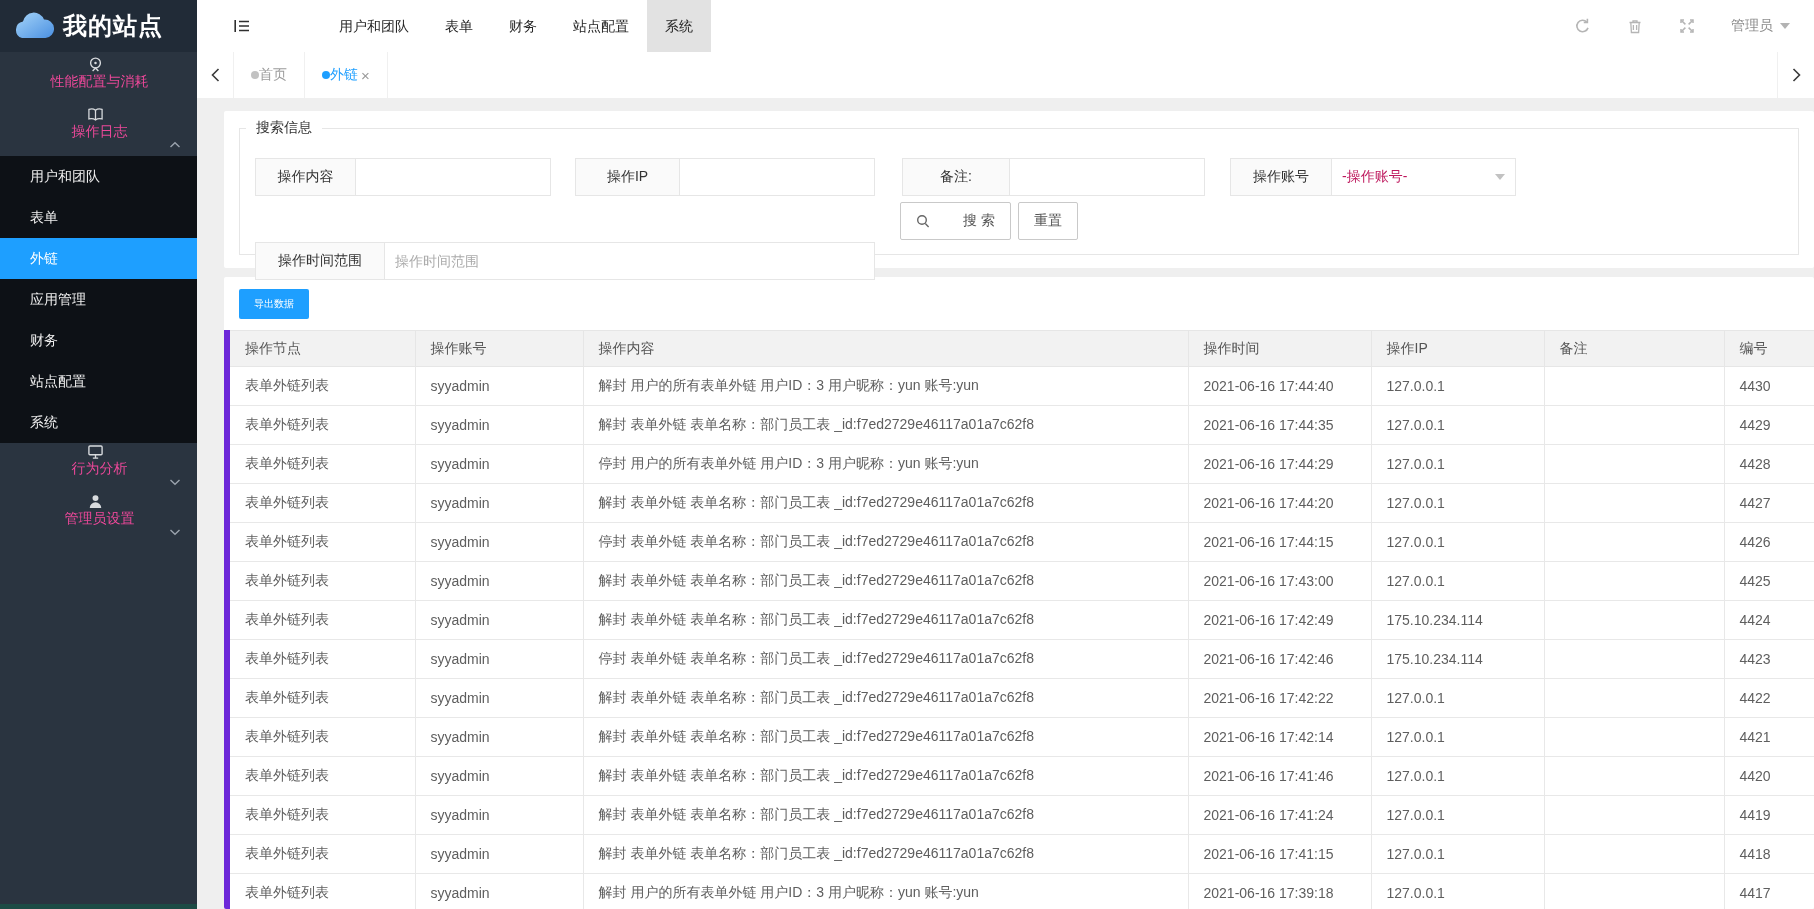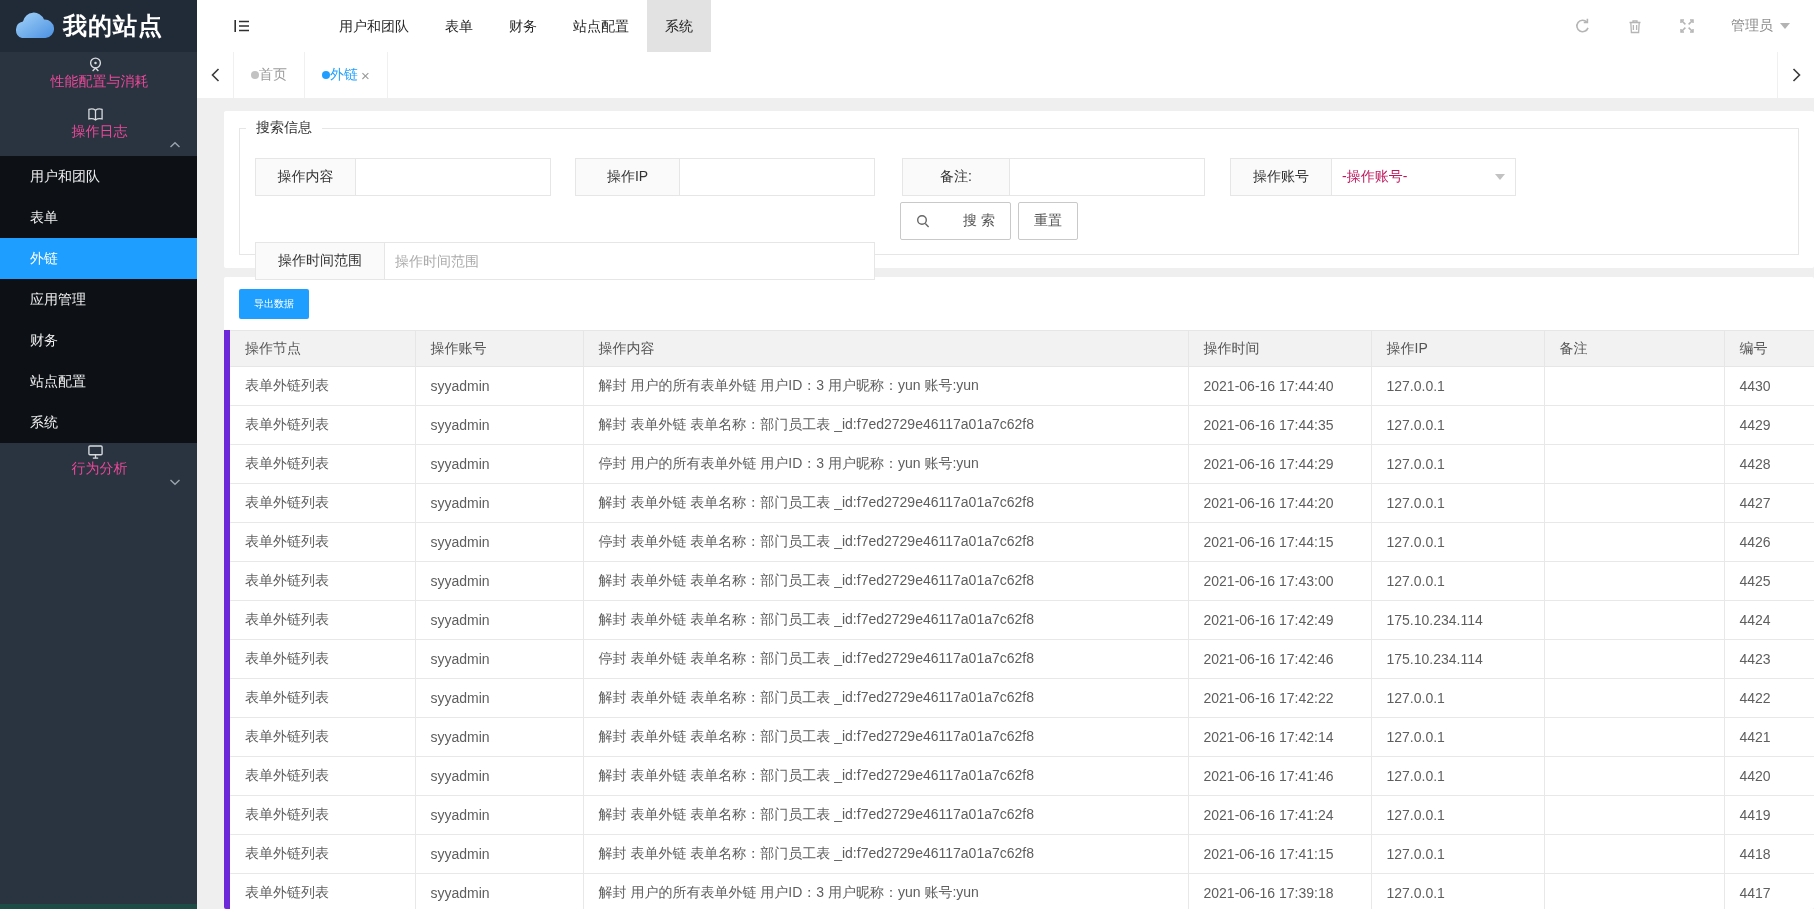--- a/index.html
+++ b/index.html
@@ -141,20 +141,34 @@
           </svg>
         </span>
         <span>行为分析</span>
         <span class="chev">
           <svg width="12" height="8" viewBox="0 0 12 8" fill="none" stroke="currentColor" stroke-width="1.4">
             <polyline points="1.5,2 6,6.2 10.5,2"></polyline>
           </svg>
         </span>
       </div>
 
+      <div class="side-item">
+        <span class="s-icon">
+          <svg width="17" height="17" viewBox="0 0 16 16" fill="currentColor">
+            <circle cx="8" cy="4.8" r="2.8"></circle>
+            <path d="M2.6 14.2 a5.4 5.4 0 0 1 10.8 0 Z"></path>
+          </svg>
+        </span>
+        <span>管理员设置</span>
+        <span class="chev">
+          <svg width="12" height="8" viewBox="0 0 12 8" fill="none" stroke="currentColor" stroke-width="1.4">
+            <polyline points="1.5,2 6,6.2 10.5,2"></polyline>
+          </svg>
+        </span>
+      </div>
     </nav>
     <div class="side-strip"></div>
   </aside>
 
   <div class="main">
 
     <header class="topnav">
       <span class="collapse-btn">
         <svg width="18" height="16" viewBox="0 0 18 16" fill="none" stroke="currentColor" stroke-width="1.6">
           <path d="M2.2 2 v12"></path>

